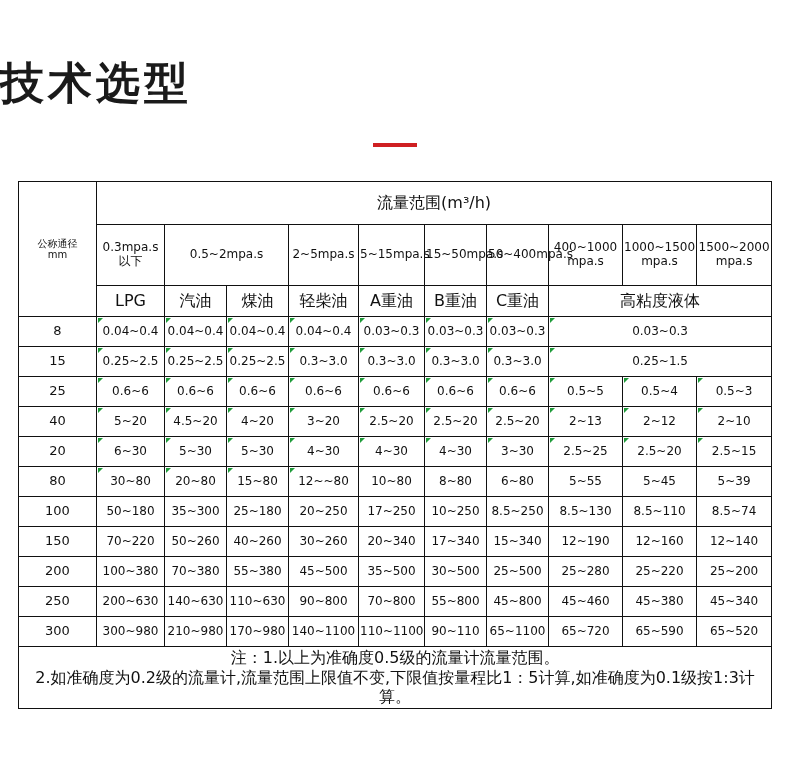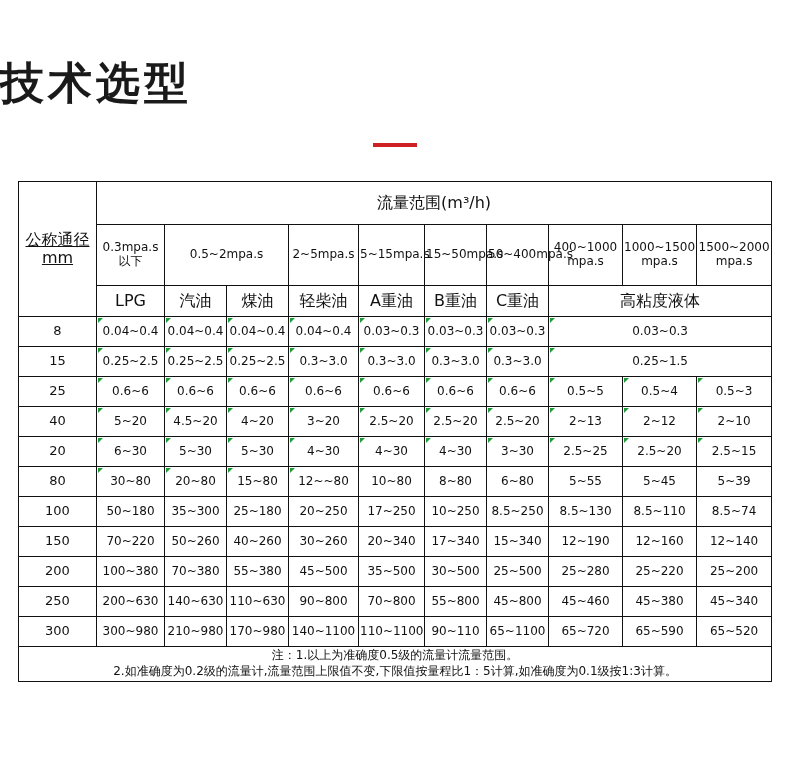--- a/index.html
+++ b/index.html
@@ -52,24 +52,23 @@
     color: #111;
     line-height: 1.15;
     position: relative;
   }
   .hdr-flow {
     font-size: 16px;
     font-weight: 700;
     height: 38px;
   }
   .hdr-dn {
-    font-size: 16px;
+    font-size: 10px;
     font-weight: 700;
     line-height: 1.9;
-    text-decoration: underline;
   }
   .hdr-sub {
     font-size: 12px;
     height: 56px;
     font-weight: 700;
   }
   .hdr-prod {
     font-size: 16px;
     font-weight: 700;
     height: 26px;
@@ -77,21 +76,21 @@
   .dn-cell {
     font-size: 13px;
     height: 25px;
   }
   .val-cell {
     font-size: 12px;
     height: 25px;
   }
   .note-cell {
     text-align: left;
-    font-size: 12px;
+    font-size: 16px;
     padding: 4px 6px 2px 6px;
     line-height: 1.55;
     margin-top: 40px;
   }
   .note-line2 {
     display: block;
     margin-top: 2px;
   }
   
   .mk::before {

